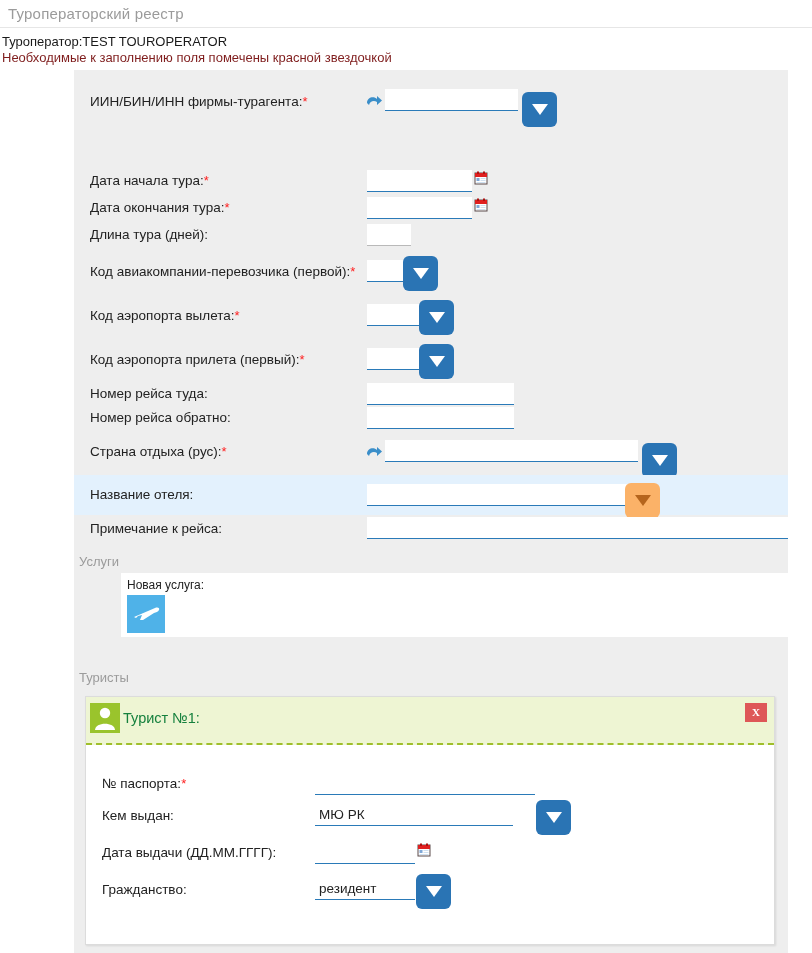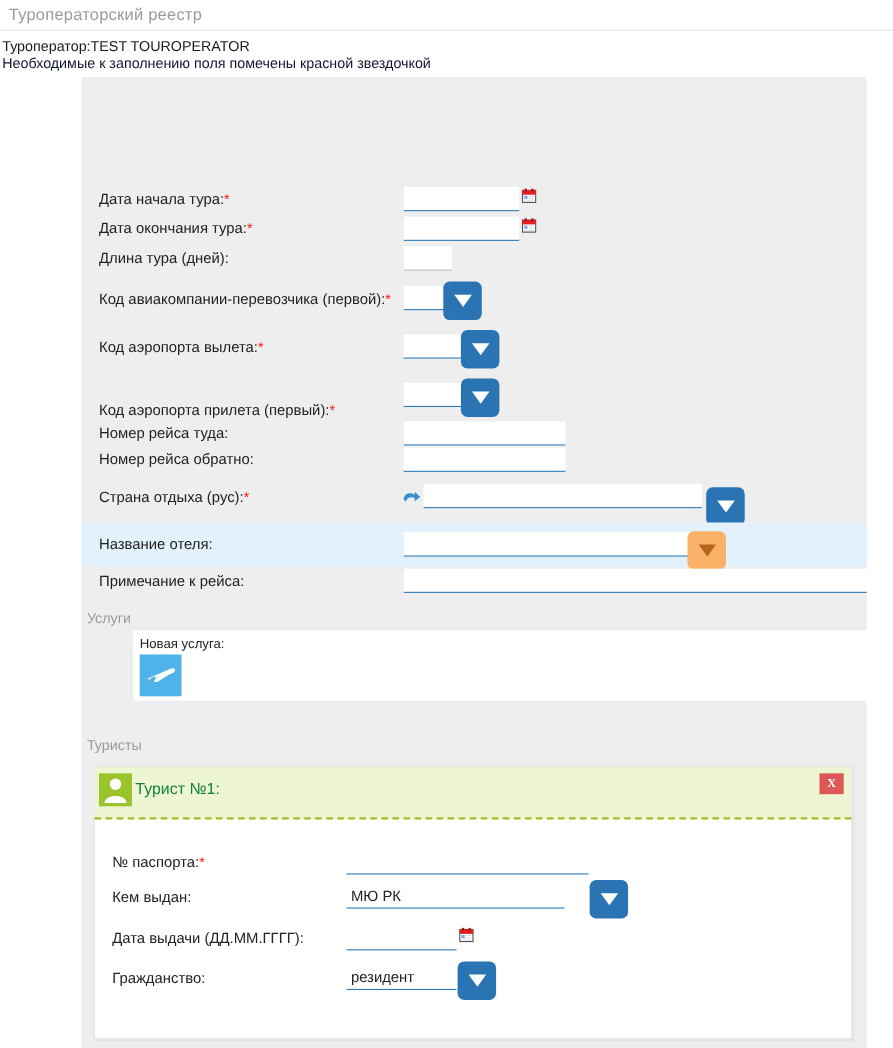--- a/index.html
+++ b/index.html
@@ -31,21 +31,21 @@
     letter-spacing: .2px;
   }
   .operator-line {
     font-size: 13px;
     color: #1a1a1a;
     padding: 6px 0 0 2px;
     line-height: 15px;
   }
   .required-note {
     font-size: 13px;
-    color: #0f172a;
+    color: #7f1d1d;
     padding: 1px 0 0 2px;
     line-height: 16px;
   }
 
   
   .panel {
     position: absolute;
     left: 74px;
     top: 70px;
     width: 714px;
@@ -207,20 +207,34 @@
 <body>
 
 <div class="app-header">
   <span class="app-title">Туроператорский реестр</span>
 </div>
 <div class="operator-line">Туроператор:TEST TOUROPERATOR</div>
 <div class="required-note">Необходимые к заполнению поля помечены красной звездочкой</div>
 
 <div class="panel">
 
+  <div class="row" style="top:10px;height:45px;">
+    <div class="lbl" style="top:14px;">
+      <span>ИИН/БИН/ИНН фирмы-турагента:</span><span class="req">*</span>
+    </div>
+    <span class="lookup-arrow" style="left:291px;top:12px;">
+      <svg width="18" height="18" viewBox="0 0 18 18">
+          <path d="M2 11 C2 5, 9 4, 12 7 L12 4 L17 8.5 L12 13 L12 10 C9 8, 5 9, 4 13 Z" fill="#3a8ec9"></path>
+        </svg>
+    </span>
+    <input class="fld" style="left: 311px; top: 9px; width: 133px;" value="">
+    <button class="ddbtn" style="left:448px;top:12px;">
+        <span class="tri"></span>
+      </button>
+  </div>
 
 
   <div class="row" style="top:100px;height:27px;">
     <div class="lbl" style="top:3px;">
       <span>Дата начала тура:</span><span class="req">*</span>
     </div>
     <input class="fld" style="left: 293px; top: 0px; width: 105px;" value="">
     <span class="cal-icon" style="left:400px;top:1px;">
       <svg width="14" height="14" viewBox="0 0 14 14">
           <rect x="1" y="2" width="12" height="11" fill="#ffffff" stroke="#5a4a4a" stroke-width="1"></rect>
@@ -273,21 +287,21 @@
     <div class="lbl" style="top:13px;">
       <span>Код аэропорта вылета:</span><span class="req">*</span>
     </div>
     <input class="fld" style="left: 293px; top: 9px; width: 60px;" value="">
     <button class="ddbtn" style="left:345px;top:5px;">
         <span class="tri"></span>
       </button>
   </div>
 
   <div class="row" style="top:269px;height:44px;">
-    <div class="lbl" style="top:26px;text-align:right;">
+    <div class="lbl" style="top:13px;text-align:right;">
       <span>Код аэропорта прилета (первый):</span><span class="req">*</span>
     </div>
     <input class="fld" style="left: 293px; top: 9px; width: 60px;" value="">
     <button class="ddbtn" style="left:345px;top:5px;">
         <span class="tri"></span>
       </button>
   </div>
 
   <div class="row" style="top:313px;height:24px;">
     <div class="lbl" style="top:3px;">Номер рейса туда:</div>

